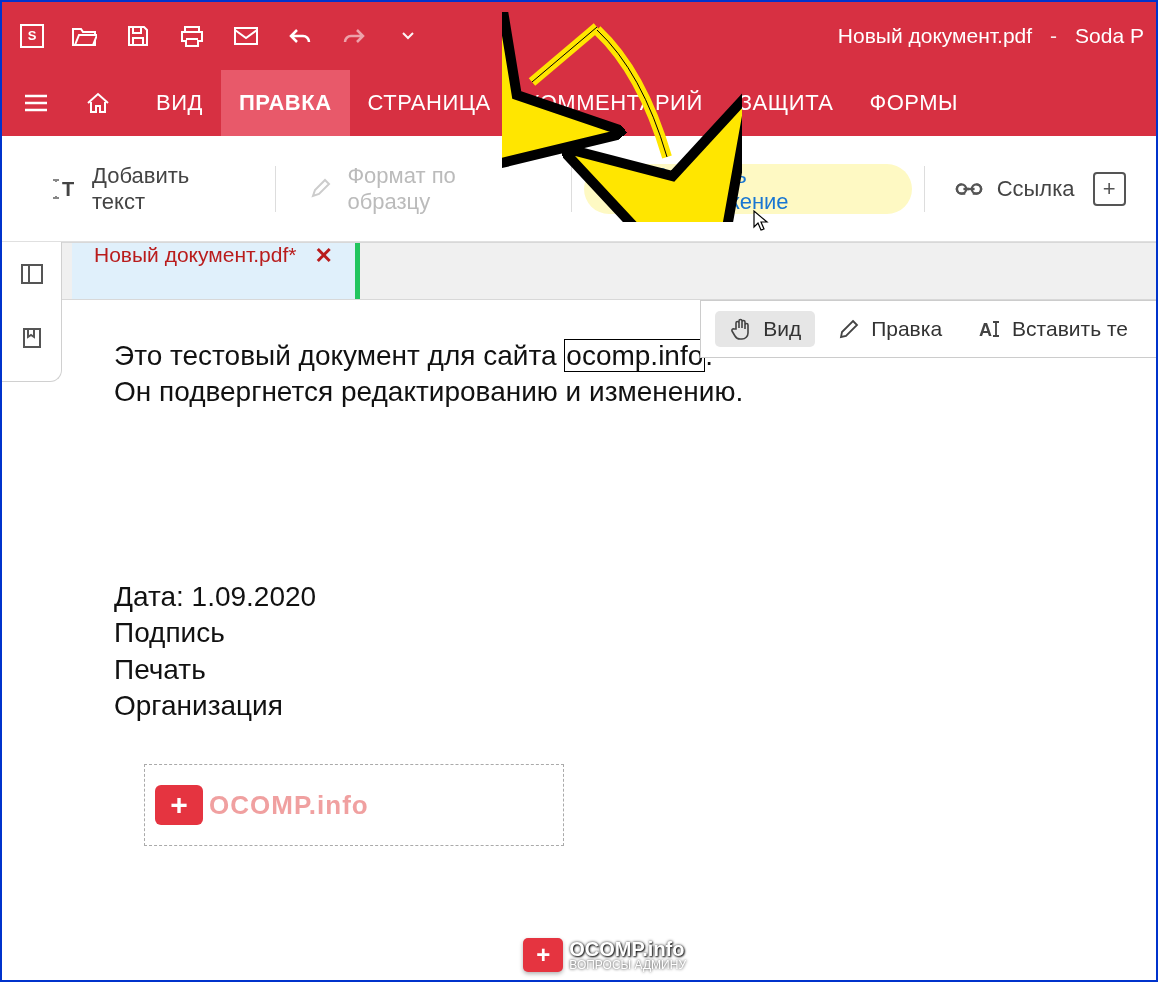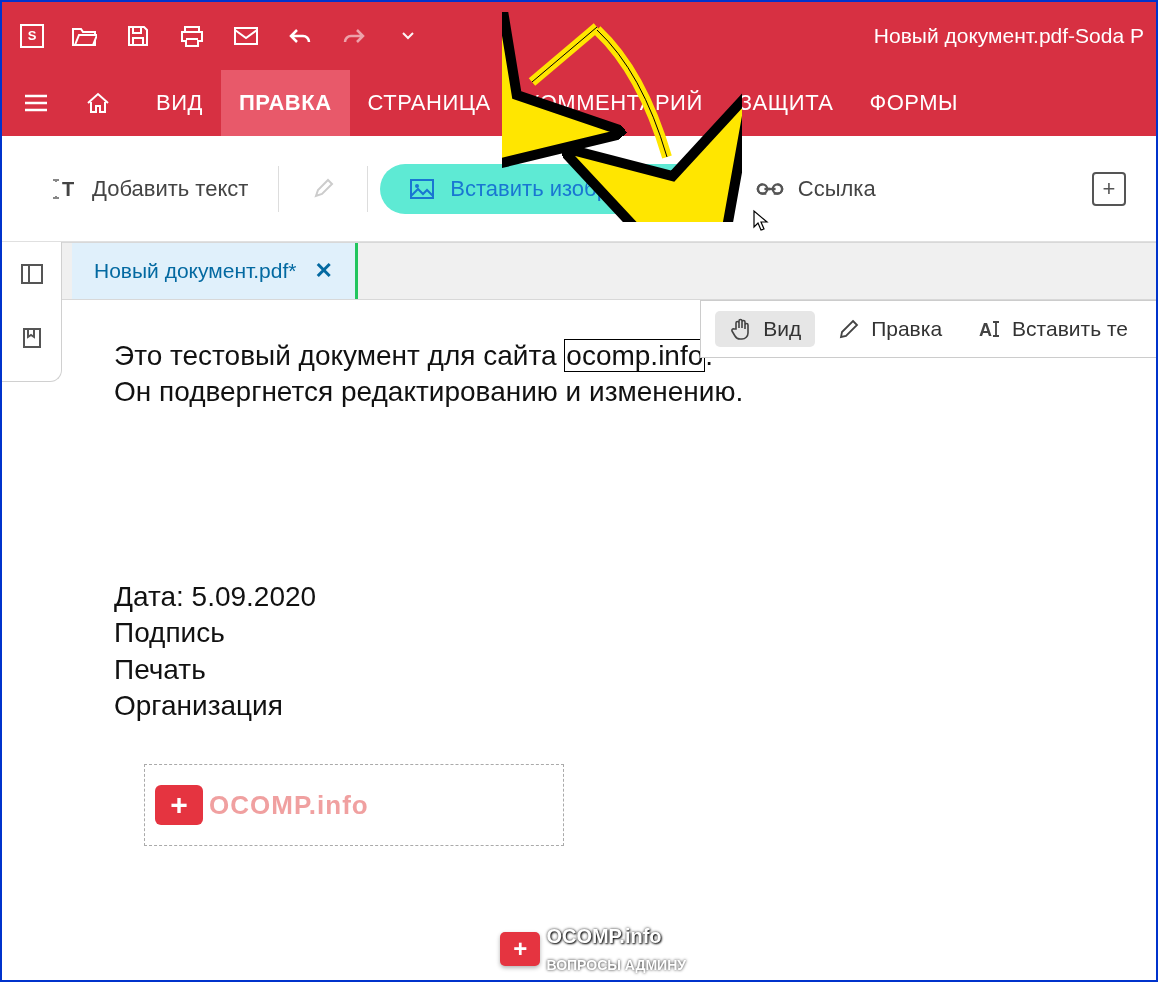--- a/index.html
+++ b/index.html
@@ -6,47 +6,47 @@
   body { background: #fff; }
   .frame { width: 1158px; height: 982px; border: 2px solid #0033cc; position: relative; overflow: hidden; background:#fff; }
 
   
   .titlebar { height: 68px; background: #d73042; display: flex; align-items: center; padding: 0 10px; position: relative; }
   .tb-icons { display: flex; gap: 26px; align-items: center; margin-left: 8px; }
   .tb-icon { width: 28px; height: 28px; display: flex; align-items: center; justify-content: center; color: #fff; cursor: pointer; }
   .tb-icon.box { border: 2px solid #fff; width:24px; height:24px; font-size:13px; line-height:20px; text-align:center; font-weight:600; }
   .tb-icon.redo { opacity: 0.55; }
   .tb-icon.chevron { font-size: 14px; opacity:0.95; }
-  .title-text { position:absolute; right: 12px; top:0; height:68px; display:flex; align-items:center; color: #fff; font-size: 21px; }
+  .title-text { position:absolute; right: 12px; top:0; height:68px; display:flex; align-items:center; gap: 18px; color: #fff; font-size: 21px; }
   .title-sep { opacity: 0.9; }
 
   
   .menubar { height: 66px; background: #d73042; display:flex; align-items:center; gap: 0; padding: 0 12px; }
   .mb-icon { width: 44px; height: 44px; display:flex; align-items:center; justify-content:center; color:#fff; cursor:pointer; margin-right: 18px; }
   .mb-item { color:#fff; font-size: 22px; padding: 20px 18px; cursor:pointer; letter-spacing:0.5px;}
   .mb-item.active { background: #e8596a; font-weight: 600; }
 
   
   .ribbon { height: 106px; background:#fff; display:flex; align-items:center; padding: 0 30px; gap: 0; border-bottom: 1px solid #e0e0e0; }
   .ribbon-btn { display:flex; align-items:center; gap: 14px; font-size: 22px; color:#444; cursor:pointer; padding: 0 18px; height:50px; }
   .ribbon-btn.format { color:#bbb; }
-  .ribbon-btn.insert { background:#5eead4; border-radius: 30px; padding: 14px 28px; color:#1976d2; }
+  .ribbon-btn.insert { background:#fef9c3; border-radius: 30px; padding: 14px 28px; color:#1976d2; }
   .ribbon-sep { width:1px; height:46px; background:#ddd; margin: 0 12px; }
   .ribbon-icon { width:28px; height:28px; display:flex; align-items:center; justify-content:center; }
   .ribbon-icon.gray { color:#888; }
   .ribbon-icon.lightgray { color:#ccc; }
   .ribbon-icon.blue { color:#1976d2; }
   .add-box { width:34px; height:34px; border:2px solid #555; border-radius:4px; display:flex; align-items:center; justify-content:center; font-size:22px; color:#555; margin-left:auto; cursor:pointer;}
 
   
   .sidestrip { position:absolute; left:0; top:240px; width:60px; height:140px; background:#fff; border:1px solid #d0d0d0; border-radius: 0 0 12px 0; border-left:none; border-top:none; display:flex; flex-direction:column; align-items:center; padding-top:18px; gap:36px; z-index:5; }
   .side-icon { width:28px; height:28px; display:flex; align-items:center; justify-content:center; color:#555; cursor:pointer;}
 
   .tabstrip { height: 58px; background:#f0f0f0; border-top:1px solid #d8d8d8; border-bottom:1px solid #d8d8d8; display:flex; align-items:stretch; padding-left: 70px;}
-  .doctab { background:#e0f0fb; display:flex; align-items:center; gap:18px; padding: 0 22px; font-size:21px; color:#0369a1; border-right:3px solid #22c55e;}
+  .doctab { background:#e0f0fb; display:flex; align-items:flex-start; gap:18px; padding: 0 22px; font-size:21px; color:#b91c1c; border-right:5px solid #22c55e;}
   .doctab .close { font-size:22px; cursor:pointer; font-weight:600; }
 
   
   .modebarwrap { position:absolute; right:0; top:298px; height:58px; background:#fff; border:1px solid #ccc; border-right:none; display:flex; align-items:center; padding: 0 14px; gap: 8px; z-index:6;}
   .mode-btn { display:flex; align-items:center; gap:10px; padding:6px 14px; font-size:21px; color:#333; cursor:pointer; border-radius:5px; }
   .mode-btn.active { background:#e6e6e6; }
   .mode-btn .icon { width:24px; height:24px; display:flex; align-items:center; justify-content:center; color:#555;}
 
   
   .page { position:absolute; left:60px; right:0; top:298px; bottom:0; background:#fff; padding: 28px 52px; margin-top: 10px; }
@@ -55,21 +55,21 @@
   .page .boxed { border:1px solid #000; display:inline; padding:0 1px; }
   .img-placeholder { margin-top:40px; margin-left:30px; width:420px; height:82px; border:1px dashed #aaa; position:relative; display:flex; align-items:center; padding-left:10px; gap:6px;}
   .logo-red { background:#e53440; color:#fff; width:48px; height:40px; border-radius:6px; display:flex; align-items:center; justify-content:center; font-size:30px; font-weight:700;}
   .logo-txt { font-size:26px; font-weight:800; color:#f0a0a0; letter-spacing:1px;}
 
   
   .watermark { position:absolute; right:470px; bottom:8px; z-index:20; display:flex; align-items:center; gap:6px; }
   .wm-badge { background:#e53440; color:#fff; width:40px; height:34px; border-radius:5px; display:flex; align-items:center; justify-content:center; font-size:24px; font-weight:700; box-shadow:0 2px 4px rgba(0,0,0,0.3);}
   .wm-txt { display:flex; flex-direction:column; line-height:1; }
   .wm-main { font-size:20px; font-weight:800; color:#fff; text-shadow: 0 0 3px rgba(0,0,0,0.8), 1px 1px 2px rgba(0,0,0,0.9);}
-  .wm-sub { font-size:14px; font-weight:700; color:#fff; text-shadow: 0 0 3px rgba(0,0,0,0.9); margin-top: 12px;}
+  .wm-sub { font-size:12px; font-weight:400; color:#fff; text-shadow: 0 0 3px rgba(0,0,0,0.9);}
 
   
   .arrow-overlay { position:absolute; left:500px; top:10px; width:240px; height:210px; pointer-events:none; z-index:30;}
 
   
   .cursor { position:absolute; left:750px; top:207px; z-index:31; pointer-events:none; }
 </style>
 </head>
 <body>
 
@@ -152,20 +152,21 @@
       </span>
       <span>Добавить текст</span>
     </div>
     <div class="ribbon-sep"></div>
     <div class="ribbon-btn format">
       <span class="ribbon-icon lightgray">
         <svg width="26" height="26" viewBox="0 0 26 26">
             <path d="M18 4l4 4-10 10-6 2 2-6z" fill="none" stroke="#ccc" stroke-width="2"></path>
           </svg>
       </span>
+      <span>Формат по образцу</span>
     </div>
     <div class="ribbon-sep"></div>
     <div class="ribbon-btn insert">
       <span class="ribbon-icon blue">
         <svg width="26" height="22" viewBox="0 0 26 22">
             <rect x="2" y="2" width="22" height="18" fill="none" stroke="#1976d2" stroke-width="2"></rect>
             <circle cx="8" cy="8" r="2" fill="#1976d2"></circle>
             <path d="M2 18l7-7 5 5 4-4 6 6" fill="none" stroke="#1976d2" stroke-width="2"></path>
           </svg>
       </span>
@@ -234,21 +235,21 @@
       </span>
       <span>Вставить те</span>
     </div>
   </div>
 
   <div class="page">
     <p>
       <span>Это тестовый документ для сайта </span><span class="boxed">ocomp.info</span><span>.</span>
     </p>
     <p>Он подвергнется редактированию и изменению.</p>
-    <p class="date">Дата: 5.09.2020</p>
+    <p class="date">Дата: 1.09.2020</p>
     <p>Подпись</p>
     <p>Печать</p>
     <p>Организация</p>
     <div class="img-placeholder">
       <div class="logo-red">+</div>
       <div class="logo-txt">OCOMP.info</div>
     </div>
   </div>
 
   <svg class="arrow-overlay" viewBox="0 0 240 210">

